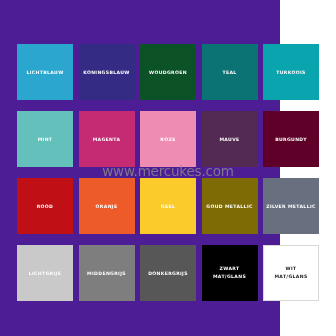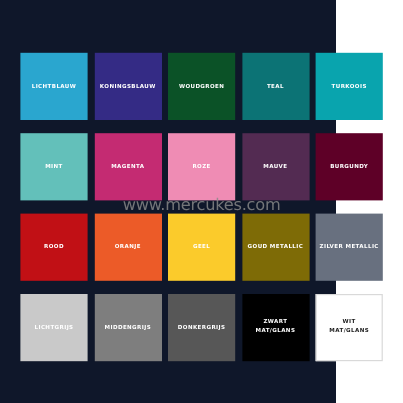--- a/index.html
+++ b/index.html
@@ -13,21 +13,21 @@
     font-family: "DejaVu Sans", sans-serif;
     overflow: hidden;
     position: relative;
   }
   #swatch-board {
     position: absolute;
     left: 0;
     top: 0;
     width: 280px;
     height: 336px;
-    background: #0f172a;
+    background: #4c1d95;
   }
   #swatch-grid {
     position: absolute;
     left: 17px;
     top: 44px;
     width: 302px;
     height: 258px;
     display: grid;
     grid-template-columns: repeat(5, 56px);
     grid-template-rows: repeat(4, 56px);

